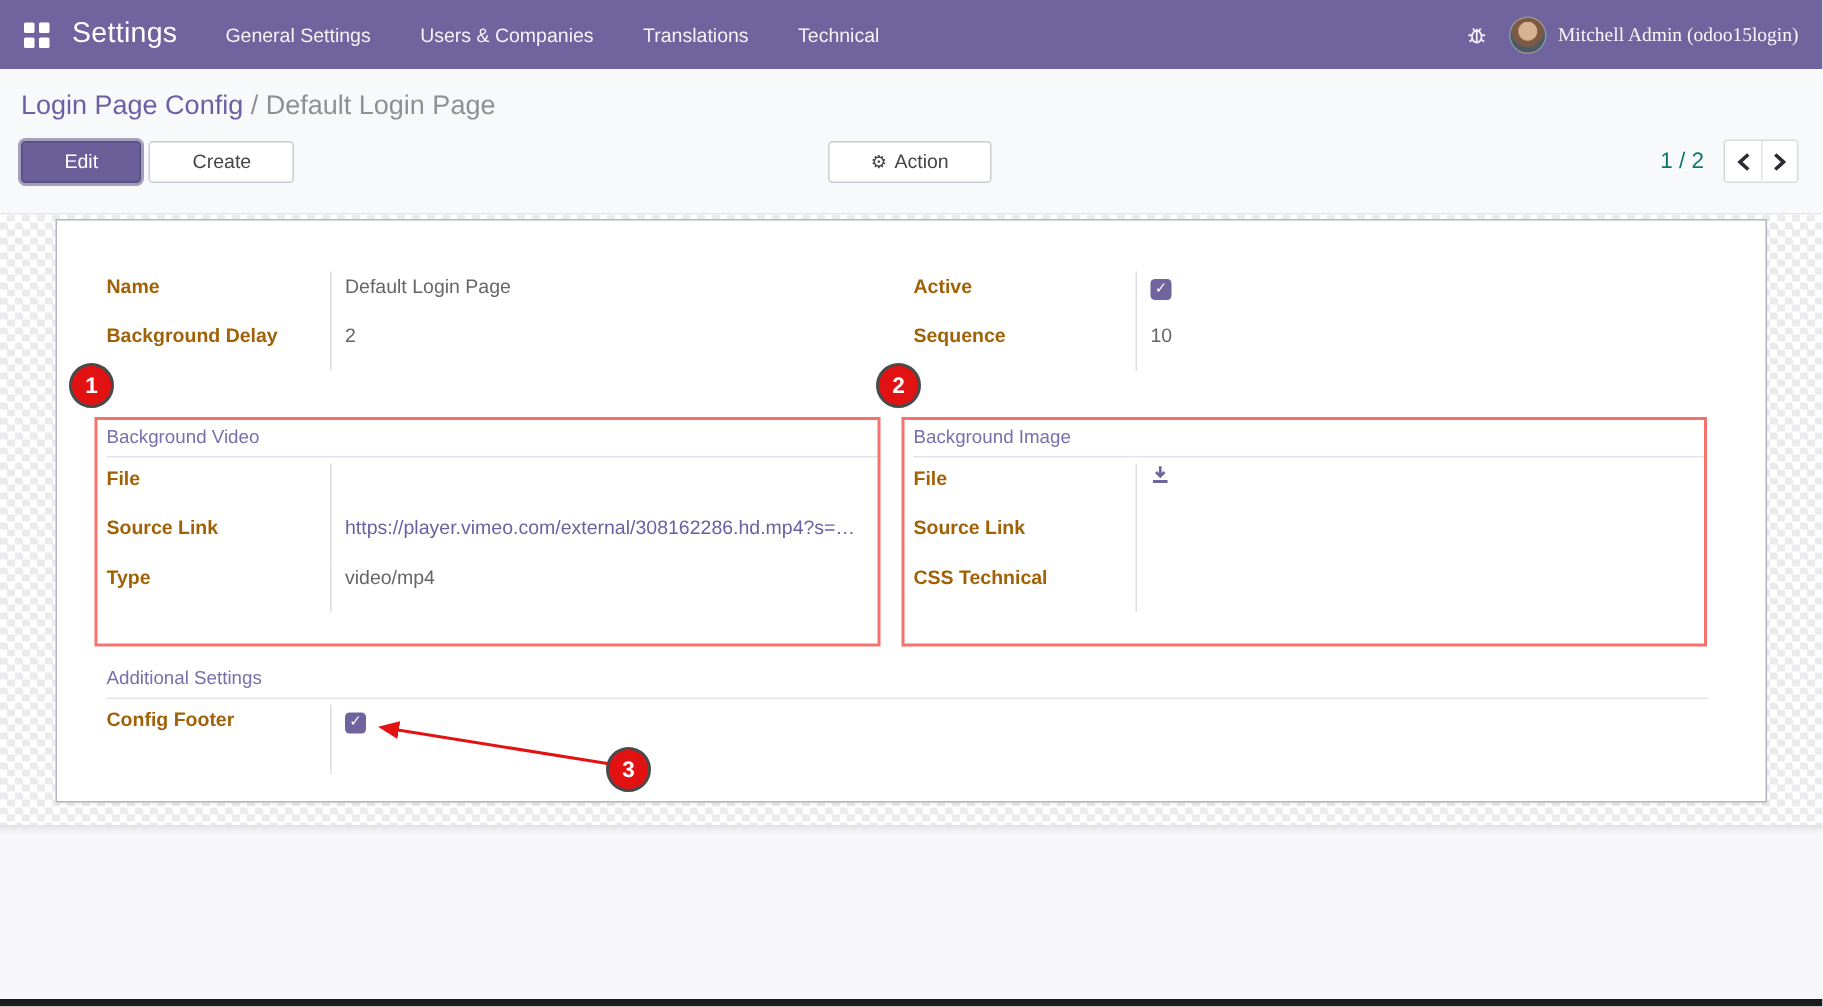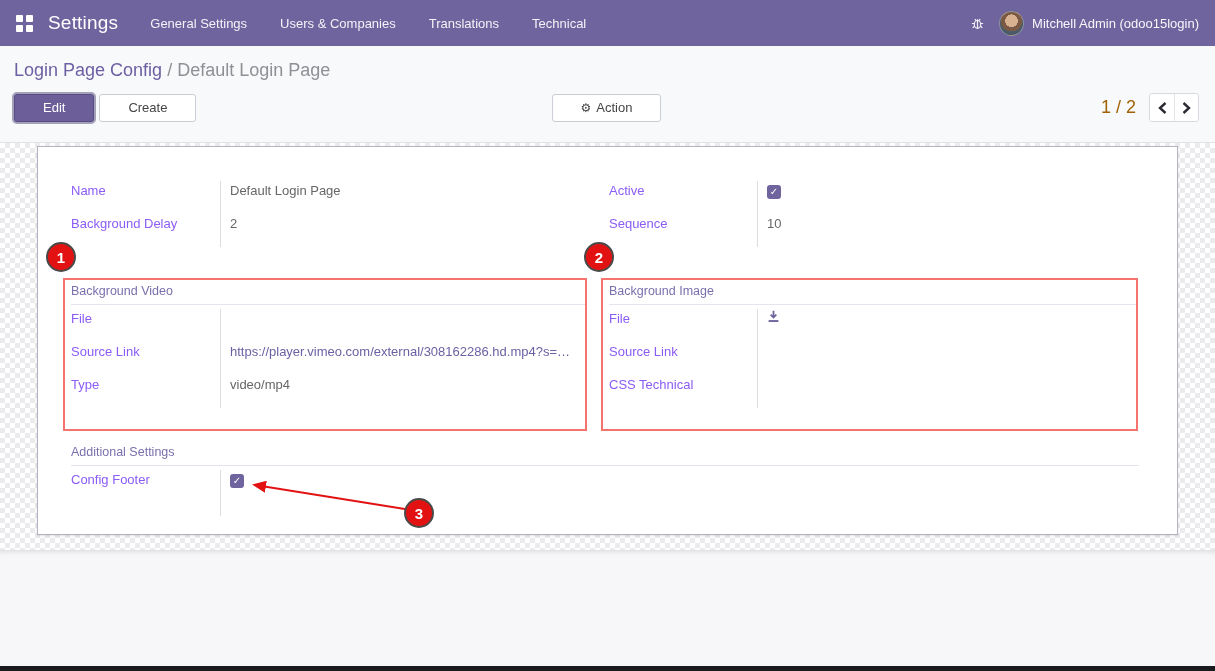--- a/index.html
+++ b/index.html
@@ -38,21 +38,21 @@
     cursor: pointer;
   }
   .nav-menu { display: flex; margin-left: 32px; gap: 33px; }
   .nav-item {
     font-size: 13px;
     color: rgba(255,255,255,.92);
     padding: 6px 0;
     cursor: pointer;
     white-space: nowrap;
   }
-  .nav-right { margin-left: auto; display: flex; align-items: center; gap: 14px; }
+  .nav-right { margin-left: auto; display: flex; align-items: center; gap: 14px; font-family: Liberation Serif, serif; }
   .bug-icon { display: flex; align-items: center; cursor: pointer; opacity: .9; }
   .avatar {
     width: 25px; height: 25px; border-radius: 50%;
     background: radial-gradient(circle at 50% 38%, #d8b190 0 34%, #7a5a44 35% 58%, #4a5a68 59%);
     border: 1px solid rgba(255,255,255,.35);
     flex: none;
     cursor: pointer;
   }
   .user-name { font-size: 13px; color: rgba(255,255,255,.95); margin-left: -6px; cursor: pointer; }
 
@@ -84,21 +84,21 @@
   .btn-primary {
     background: #6c5f99;
     border-color: #574b85;
     color: #fff;
     box-shadow: 0 0 0 2px rgba(60,53,102,.45);
   }
   .btn + .btn { margin-left: 5px; }
   .action-wrap { position: absolute; left: 50%; transform: translateX(-50%); }
   .gear { font-size: 12px; line-height: 1; }
   .pager { margin-left: auto; display: flex; align-items: center; gap: 13px; }
-  .pager-count { font-size: 18px; color: #a16207; }
+  .pager-count { font-size: 15px; color: #0f766e; }
   .pager-buttons {
     display: flex;
     background: #fff;
     border: 1px solid #d8d8de;
     border-radius: 3px;
     overflow: hidden;
     height: 29px;
   }
   .pager-btn {
     width: 24px;
@@ -121,22 +121,22 @@
     width: 1141px; height: 389px;
     background: #fff;
     border: 1px solid #b3b3c2;
     box-shadow: 0 1px 2px rgba(0,0,0,.12);
   }
 
   .abs { position: absolute; }
   .frow { display: flex; min-height: 33px; align-items: flex-start; }
   .flabel {
     width: 149px; flex: none;
-    font-weight: 400;
-    color: #8b5cf6;
+    font-weight: 700;
+    color: #a16207;
     font-size: 13px;
     line-height: 17px;
     padding-top: 1px;
   }
   .fvalue {
     flex: 1;
     align-self: stretch;
     border-left: 1px solid #dcdce2;
     padding: 1px 4px 0 9px;
     color: #666;

